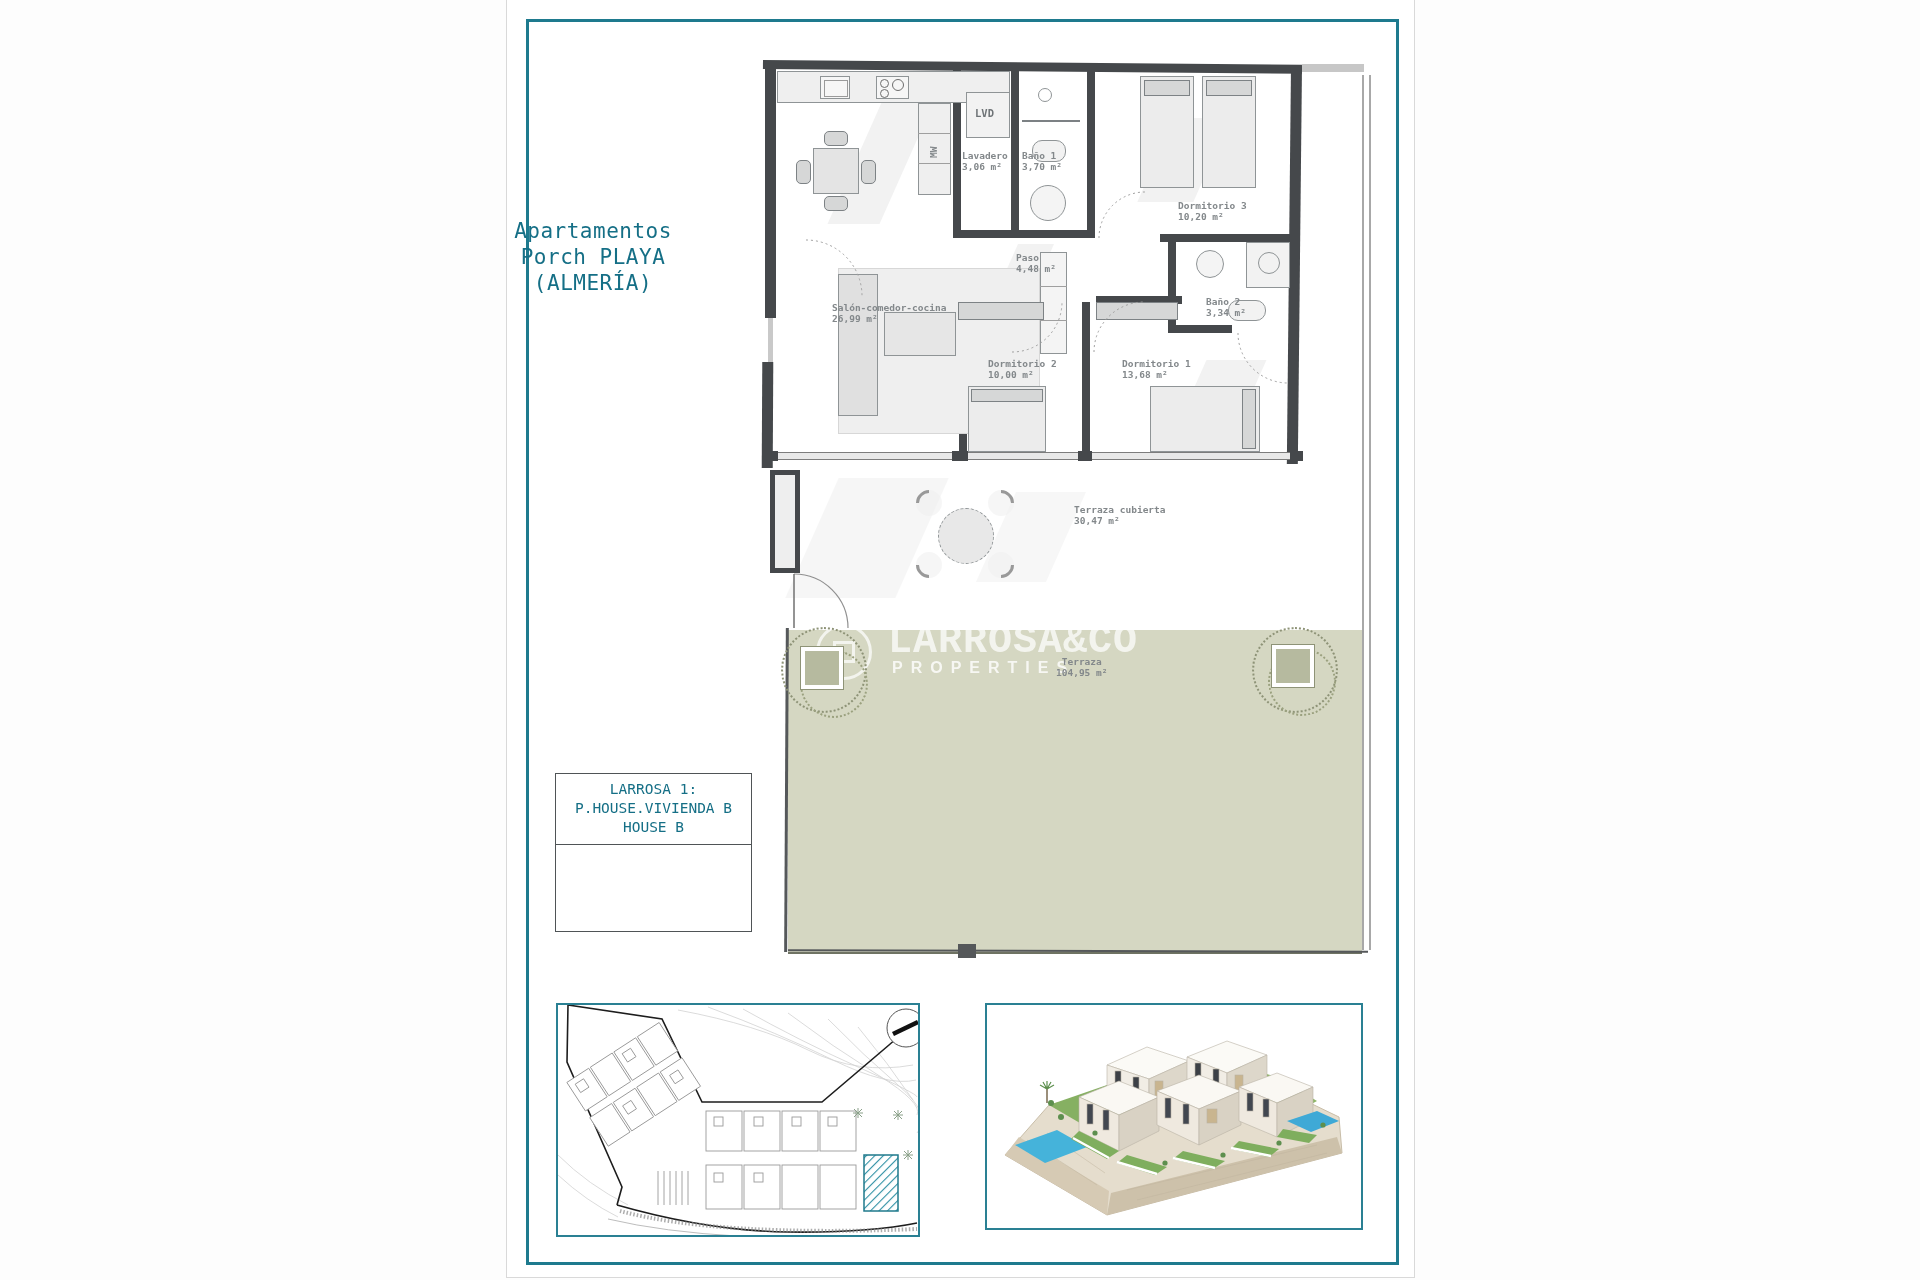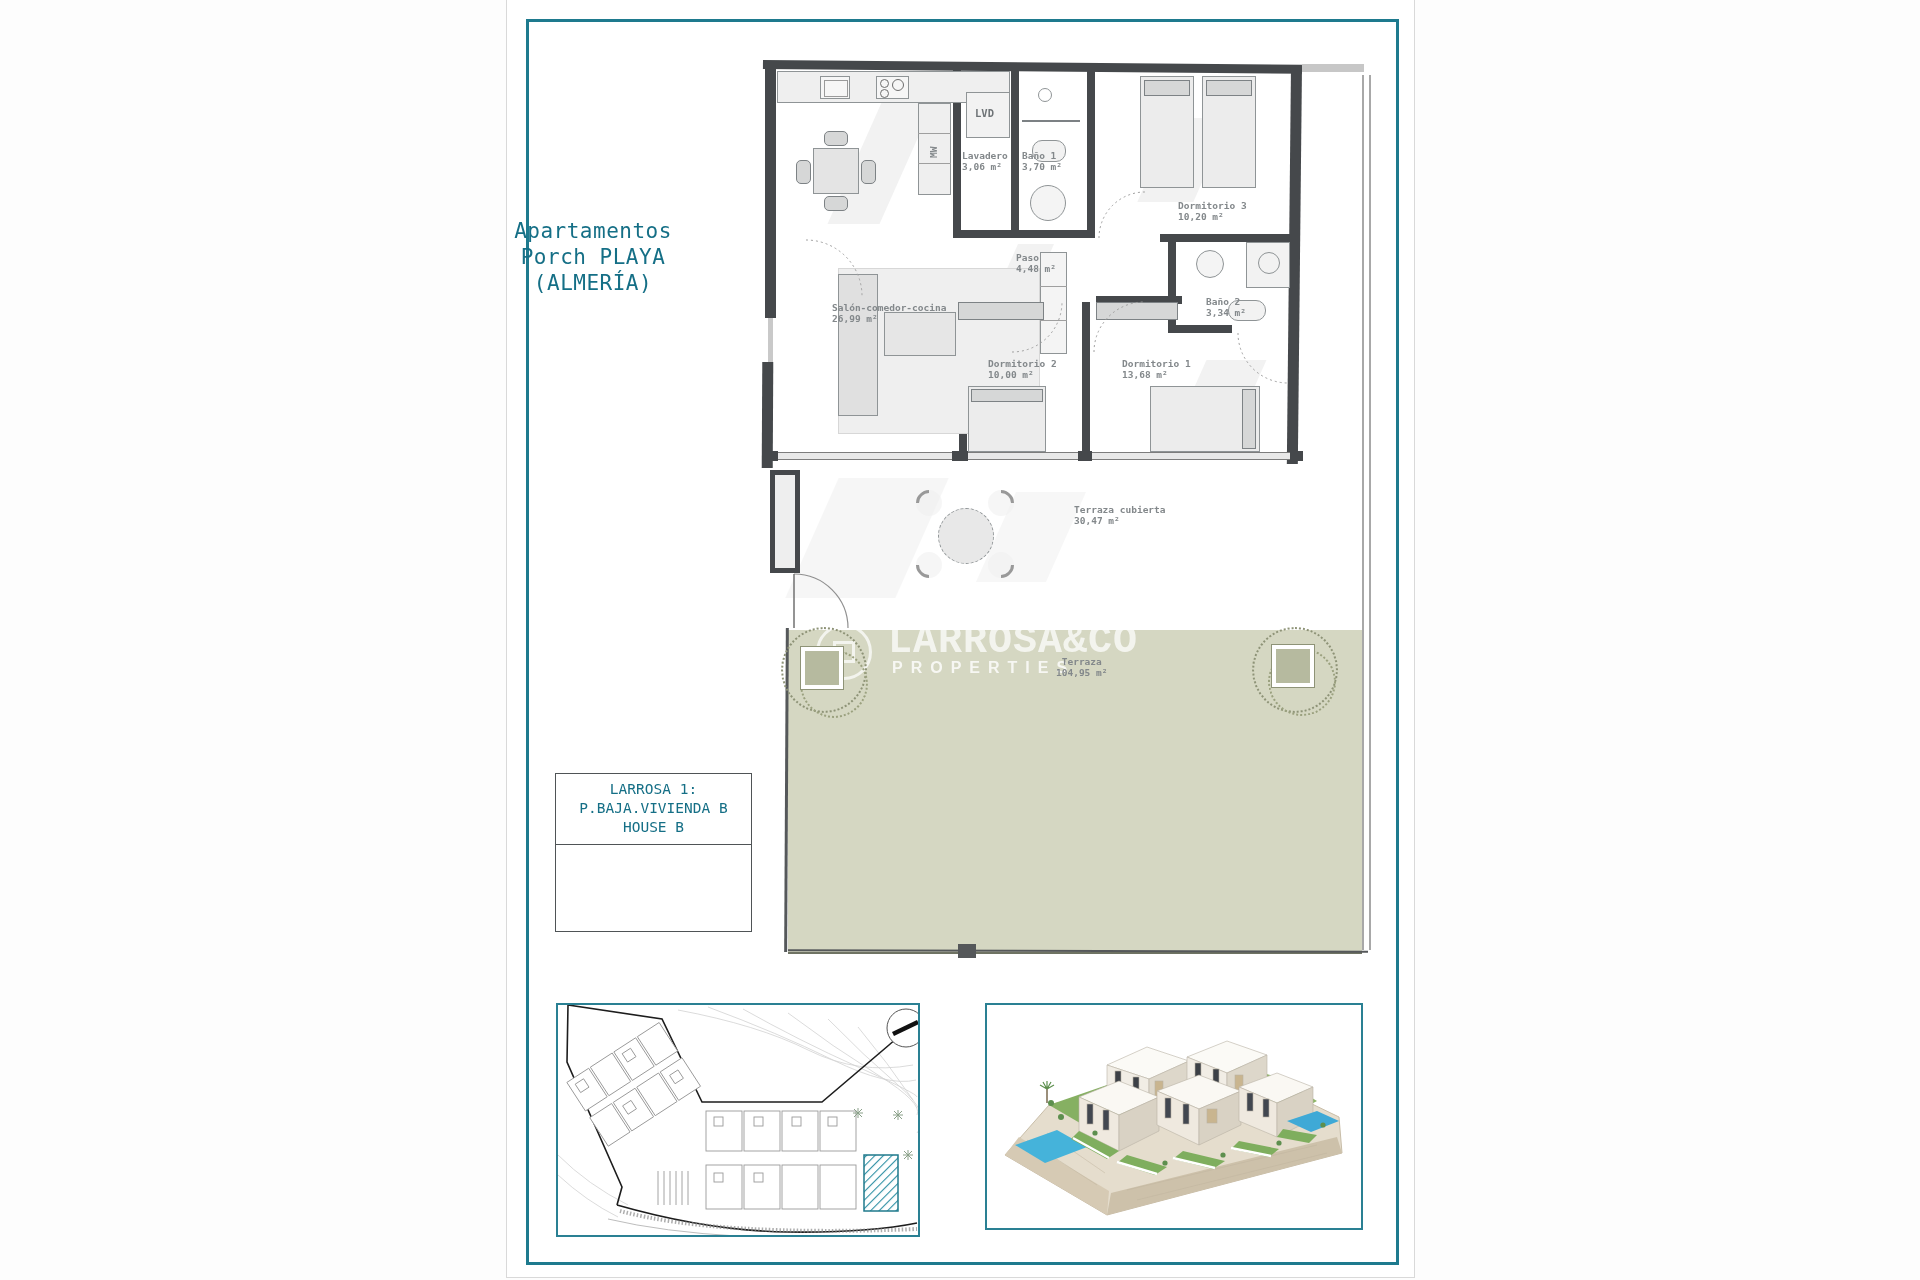--- a/index.html
+++ b/index.html
@@ -218,21 +218,21 @@
     </div>
     <div class="abs plabel" style="left:1056px;top:656px;text-align:center;">
       <div>Terraza</div>
         <div>104,95 m²</div>
     </div>
   </div>
 
   <div class="abs ibox">
     <div class="ibox-title">
       <div>LARROSA 1:</div>
-      <div>P.BAJA.VIVIENDA B</div>
+      <div>P.HOUSE.VIVIENDA B</div>
       <div>HOUSE B</div>
     </div>
   </div>
 
   <div class="abs inset" style="left:556px;top:1003px;width:364px;height:234px;">
     <svg width="360" height="230" viewBox="0 0 360 230">
 
       <g stroke="#d2d2d2" stroke-width="0.8" fill="none">
         <path d="M120,5 Q200,20 250,45 T355,60"></path>
         <path d="M150,2 Q220,28 275,55 T358,75"></path>

